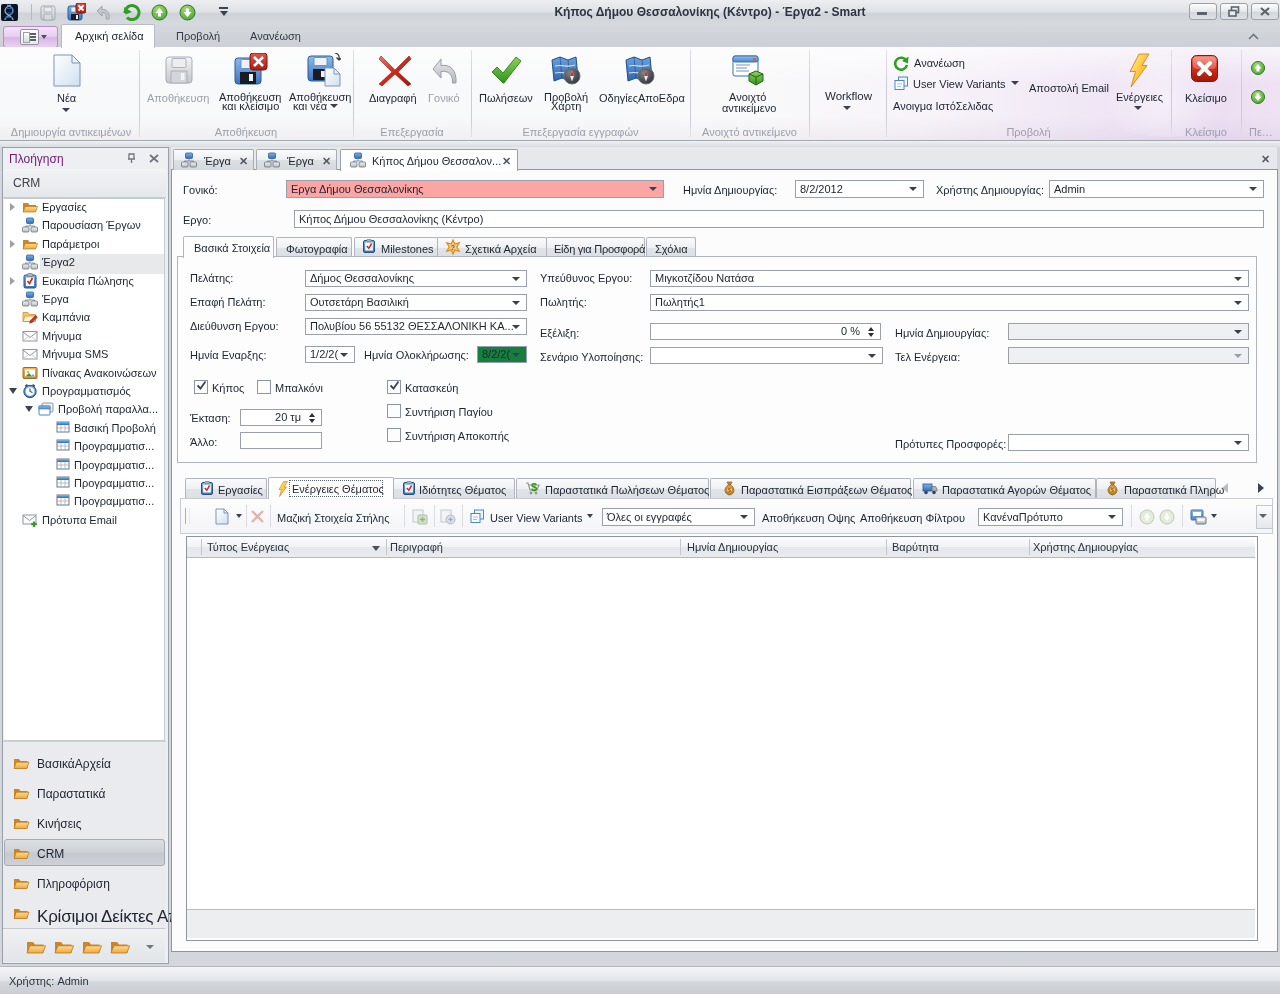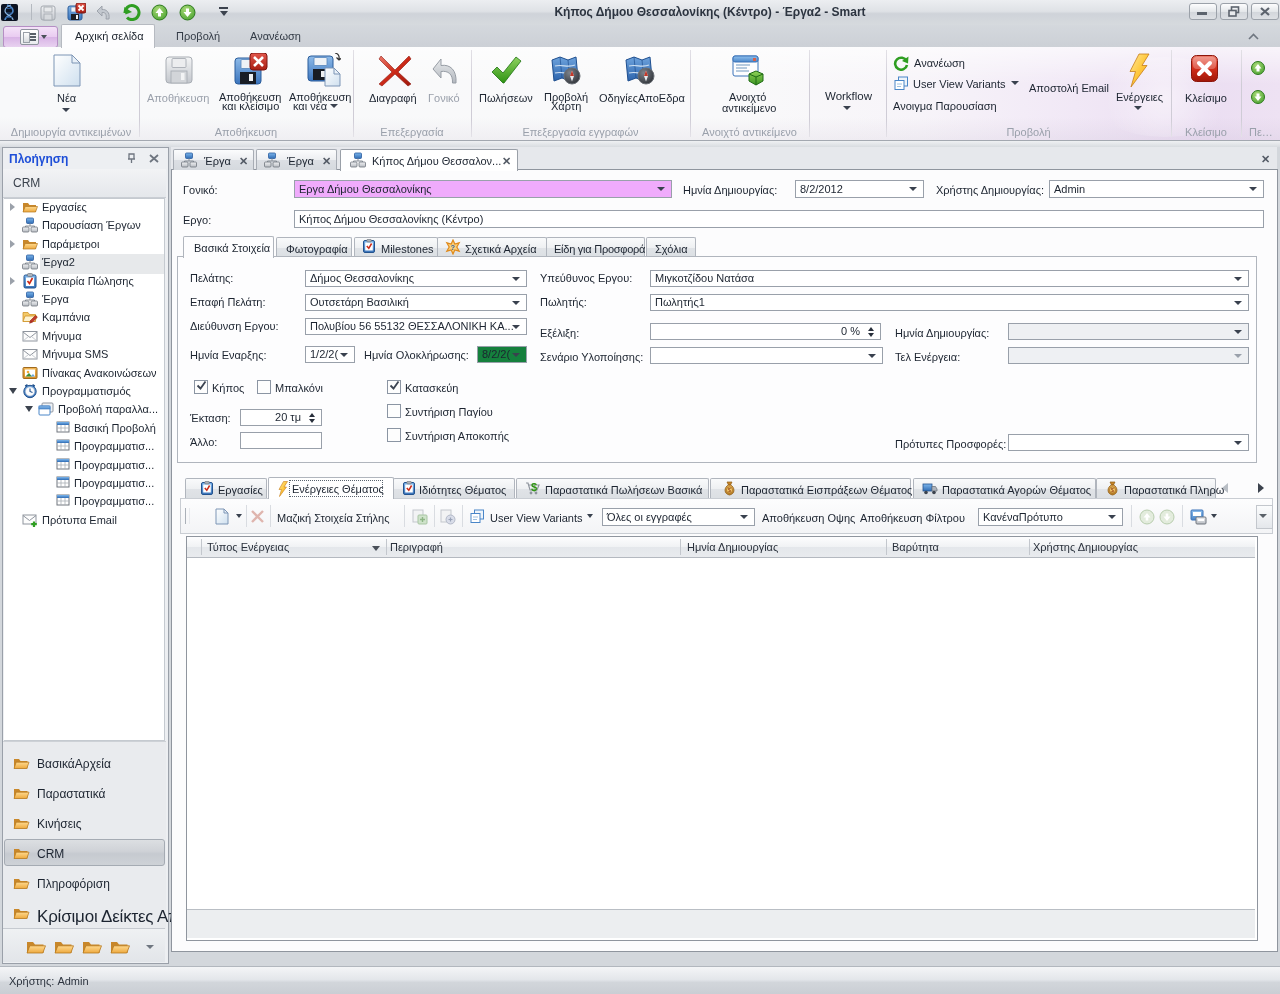--- a/index.html
+++ b/index.html
@@ -320,21 +320,21 @@
  <path d="M15.5,1.5 L15,8.5 L9,6 Z" fill="#2f9e22"></path>
 </svg>
 <div class="lbl" style="left:914px;top:57px">Ανανέωση</div>
 <svg class="abs" style="left:894px;top:76px" width="15" height="15">
  <rect x="4.5" y="1" width="9" height="9" fill="#eef4fa" stroke="#4a86c8"></rect>
  <rect x="1" y="4.5" width="9" height="9" fill="#fff" stroke="#4a86c8"></rect>
  <path d="M3,8 L8,8 M3,10.5 L7,10.5" stroke="#9fc0e0" stroke-width="1"></path>
 </svg>
 <div class="lbl" style="left:913px;top:78px">User View Variants</div>
 <div class="abs" style="left:1011px;top:81px;width:0;height:0;border-left:4px solid transparent;border-right:4px solid transparent;border-top:4px solid #39414e"></div>
-<div class="lbl" style="left:893px;top:100px">Ανοιγμα Παρουσίαση</div>
+<div class="lbl" style="left:893px;top:100px">Ανοιγμα ΙστόΣελιδας</div>
 <div class="lbl" style="left:1029px;top:82px">Αποστολή Email</div>
 
 <svg class="abs" style="left:1126px;top:53px" width="24" height="35">
  <path d="M13,1 L23,1 L16,12.5 L21,12.5 L5,34 L9.5,18.5 L4,18.5 Z" fill="url(#lt1)" stroke="#c77d1a" stroke-width="0.8"></path>
  <defs>
       <linearGradient id="lt1" x1="0" y1="0" x2="1" y2="1">
         <stop offset="0" stop-color="#ffe9a0"></stop>
         <stop offset="0.5" stop-color="#ffc83d"></stop>
         <stop offset="1" stop-color="#f49b14"></stop>
       </linearGradient>
@@ -360,21 +360,21 @@
 <svg class="abs" style="left:1251px;top:61px" width="14" height="14">
  <circle cx="7" cy="7" r="6.5" fill="url(#gg1)" stroke="#2d7a1e"></circle>
  <path d="M7,3 L10.5,7.5 L8.5,7.5 L8.5,10.5 L5.5,10.5 L5.5,7.5 L3.5,7.5 Z" fill="#fff"></path>
 </svg>
 <svg class="abs" style="left:1251px;top:90px" width="14" height="14">
  <circle cx="7" cy="7" r="6.5" fill="url(#gg1)" stroke="#2d7a1e"></circle>
  <path d="M7,11 L10.5,6.5 L8.5,6.5 L8.5,3.5 L5.5,3.5 L5.5,6.5 L3.5,6.5 Z" fill="#fff"></path>
 </svg>
 
 <div class="abs" style="left:2px;top:147px;width:165px;height:815px;background:#edeff2;border:1px solid #9aa0a9"></div>
-<div class="abs lbl" style="left:9px;top:152px;font-size:12px;font-weight:bold;color:#1d4ed8">Πλοήγηση</div>
+<div class="abs lbl" style="left:9px;top:152px;font-size:12px;font-weight:normal;color:#701a75">Πλοήγηση</div>
 <svg class="abs" style="left:126px;top:153px" width="11" height="11">
     <path d="M3,1 L8,1 L8,6 L3,6 Z M2,6 L9,6 M5.5,6 L5.5,10" stroke="#6f7680" stroke-width="1.3" fill="none"></path>
   </svg>
 <svg class="abs" style="left:149px;top:154px" width="10" height="9">
     <path d="M1,1 L9,8 M9,1 L1,8" stroke="#6f7680" stroke-width="1.8"></path>
   </svg>
 <div class="abs" style="left:3px;top:169px;width:163px;height:28px;background:linear-gradient(180deg,#f2f3f5,#e4e7eb);border-bottom:1px solid #c9cdd3"></div>
 <div class="abs lbl" style="left:13px;top:176px;font-size:12px;color:#3a424d">CRM</div>
 <div class="abs" style="left:4px;top:198px;width:160px;height:541px;background:#fff;border:1px solid #c5cad0;border-left:none"></div>
 <svg width="0" height="0" style="position:absolute">
@@ -608,21 +608,21 @@
 <svg class="abs" style="left:350px;top:152px;z-index:4" width="16" height="16">
     <rect x="4.5" y="1" width="7" height="5.5" rx="1" fill="url(#bsq)" stroke="#2a5c9e" stroke-width="0.8"></rect>
     <path d="M8,6.5 L8,9 M3.5,9 L12.5,9 M3.5,9 L3.5,10 M12.5,9 L12.5,10" stroke="#8a9099" fill="none"></path>
     <rect x="0.5" y="10" width="6.5" height="5" rx="1" fill="url(#gsq)" stroke="#70767e" stroke-width="0.8"></rect>
     <rect x="9" y="10" width="6.5" height="5" rx="1" fill="url(#gsq)" stroke="#70767e" stroke-width="0.8"></rect>
   </svg>
 <div class="lbl" style="left:372px;top:155px;z-index:4">Κήπος Δήμου Θεσσαλον...</div>
 <div class="x-glyph" style="left:502px;top:156px;z-index:4">✕</div>
 <div class="x-glyph" style="left:1261px;top:154px">✕</div>
 <div class="lbl" style="left:183px;top:184px">Γονικό:</div>
-<div class="ed" style="left:294px;top:180px;width:372px;height:16px;background:#f0abfc;line-height:16px">Εργα Δήμου Θεσσαλονίκης<span class="dd"></span></div>
+<div class="ed" style="left:286px;top:180px;width:372px;height:16px;background:#fca5a5;line-height:16px">Εργα Δήμου Θεσσαλονίκης<span class="dd"></span></div>
 <div class="lbl" style="left:683px;top:184px">Ημνία Δημιουργίας:</div>
 <div class="ed" style="left:795px;top:180px;width:123px;height:16px;background:#fff;line-height:16px">8/2/2012<span class="dd"></span></div>
 <div class="lbl" style="left:936px;top:184px">Χρήστης Δημιουργίας:</div>
 <div class="ed" style="left:1049px;top:180px;width:209px;height:16px;background:#fff;line-height:16px">Admin<span class="dd"></span></div>
 <div class="lbl" style="left:183px;top:214px">Εργο:</div>
 <div class="ed" style="left:294px;top:210px;width:964px;height:16px;line-height:16px">Κήπος Δήμου Θεσσαλονίκης (Κέντρο)</div>
 <div class="itab-a" style="left:183px;top:236px;width:89px"></div>
 <div class="lbl" style="left:194px;top:242px;z-index:4">Βασικά Στοιχεία</div>
 <div class="itab" style="left:276px;top:237px;width:74px"></div>
 <div class="lbl" style="left:286px;top:243px">Φωτογραφία</div>
@@ -725,21 +725,21 @@
     <path d="M4.8,7 L6.8,9.3 L9.6,4.5" stroke="#cc2a18" stroke-width="1.5" fill="none"></path>
   </svg>
 <div class="lbl" style="z-index:2;left:419px;top:484px">Ιδιότητες Θέματος</div>
 <div class="itab" style="left:516px;top:478px;width:191px"></div>
 <svg class="abs" style="z-index:2;left:524px;top:481px" width="17" height="15">
     <path d="M2,2 L4,2 L6,9 L13,9 L15,4 L5,4" stroke="#8f959e" stroke-width="1.2" fill="none"></path>
     <circle cx="7" cy="12" r="1.4" fill="#8f959e"></circle>
     <circle cx="12" cy="12" r="1.4" fill="#8f959e"></circle>
     <text x="7" y="9.5" font-size="11" font-weight="bold" fill="#2f9413" font-family="Liberation Sans">$</text>
   </svg>
-<div class="lbl" style="z-index:2;left:545px;top:484px">Παραστατικά Πωλήσεων Βασικά</div>
+<div class="lbl" style="z-index:2;left:545px;top:484px">Παραστατικά Πωλήσεων Θέματος</div>
 <div class="itab" style="left:710px;top:478px;width:199px"></div>
 <svg class="abs" style="z-index:2;left:722px;top:481px" width="15" height="15">
     <path d="M5,1 L10,1 L8.5,4 L6.5,4 Z" fill="#c8872a" stroke="#8f5c12" stroke-width="0.7"></path>
     <path d="M6.5,4 L8.5,4 C13,6 13.5,13 7.5,14 C1.5,13 2,6 6.5,4 Z" fill="url(#bagg)" stroke="#8f5c12" stroke-width="0.8"></path>
     <circle cx="7.5" cy="9" r="3" fill="#f5c96b" stroke="#a06a1d" stroke-width="0.7"></circle>
     <text x="7.5" y="11.3" font-size="6" text-anchor="middle" fill="#8f3a10" font-family="Liberation Sans">$</text>
   </svg>
 <div class="lbl" style="z-index:2;left:741px;top:484px">Παραστατικά Εισπράξεων Θέματος</div>
 <div class="itab" style="left:913px;top:478px;width:181px"></div>
 <svg class="abs" style="z-index:2;left:922px;top:481px" width="16" height="15">

